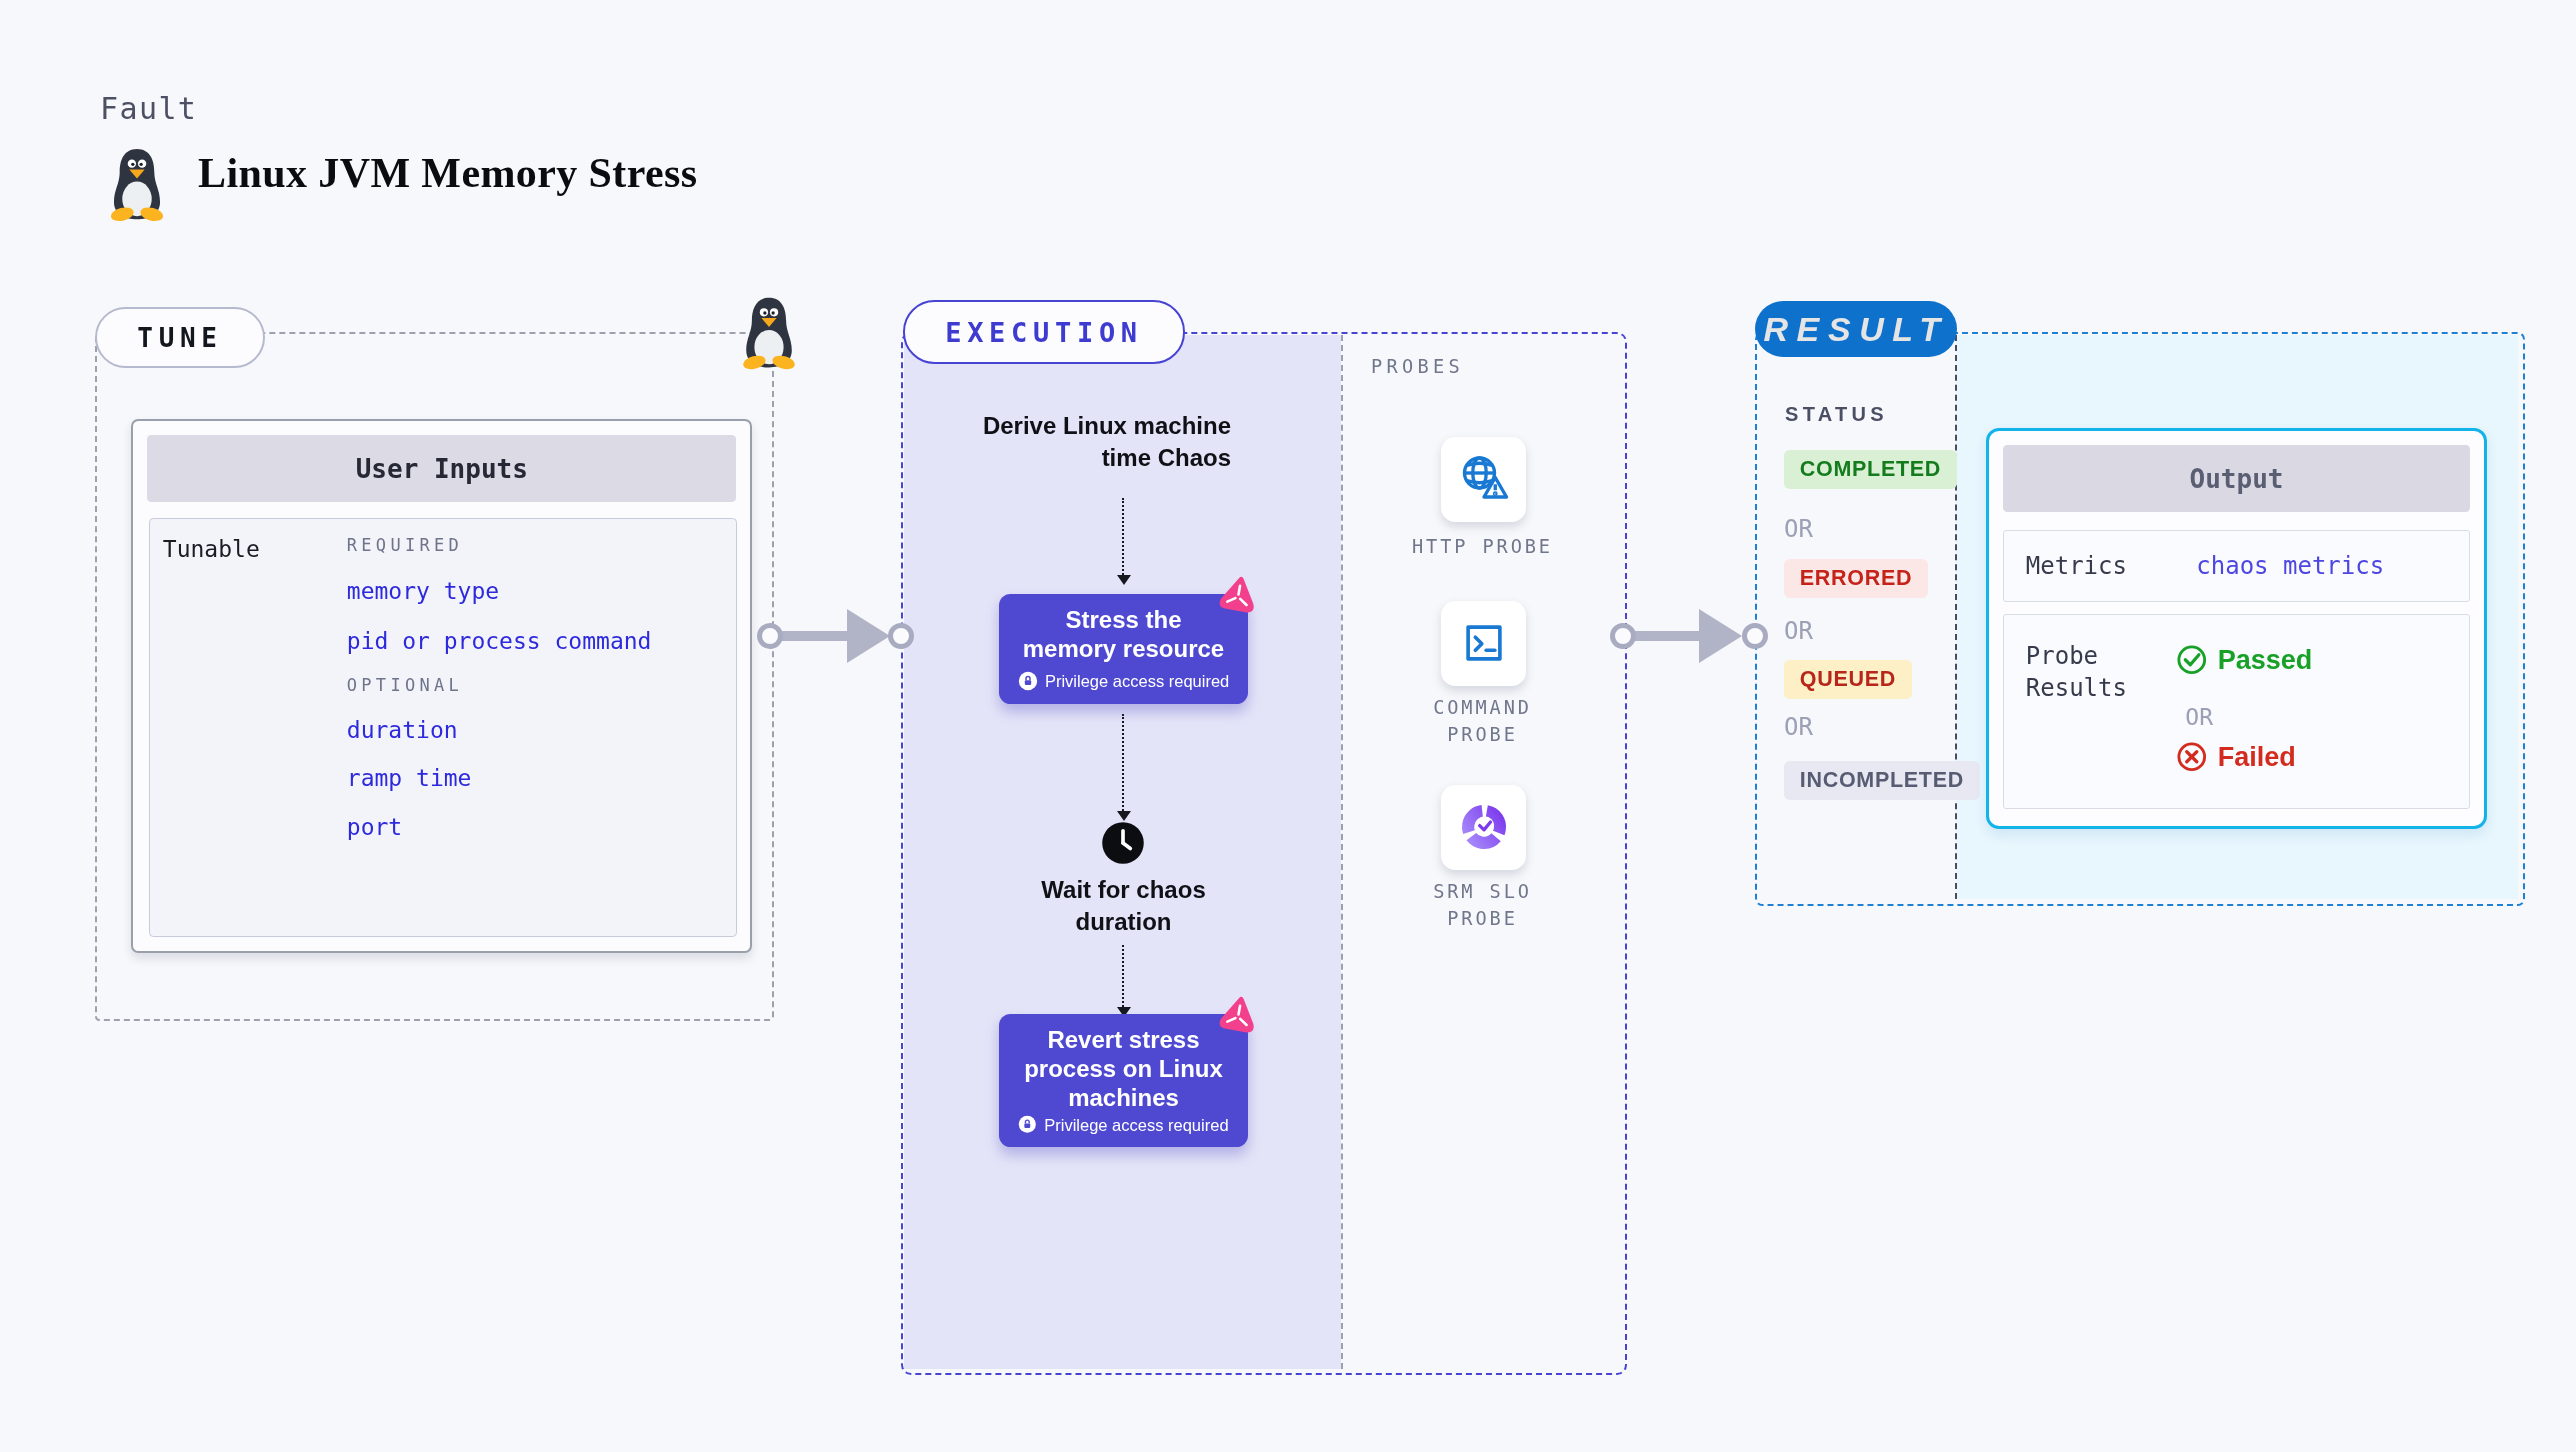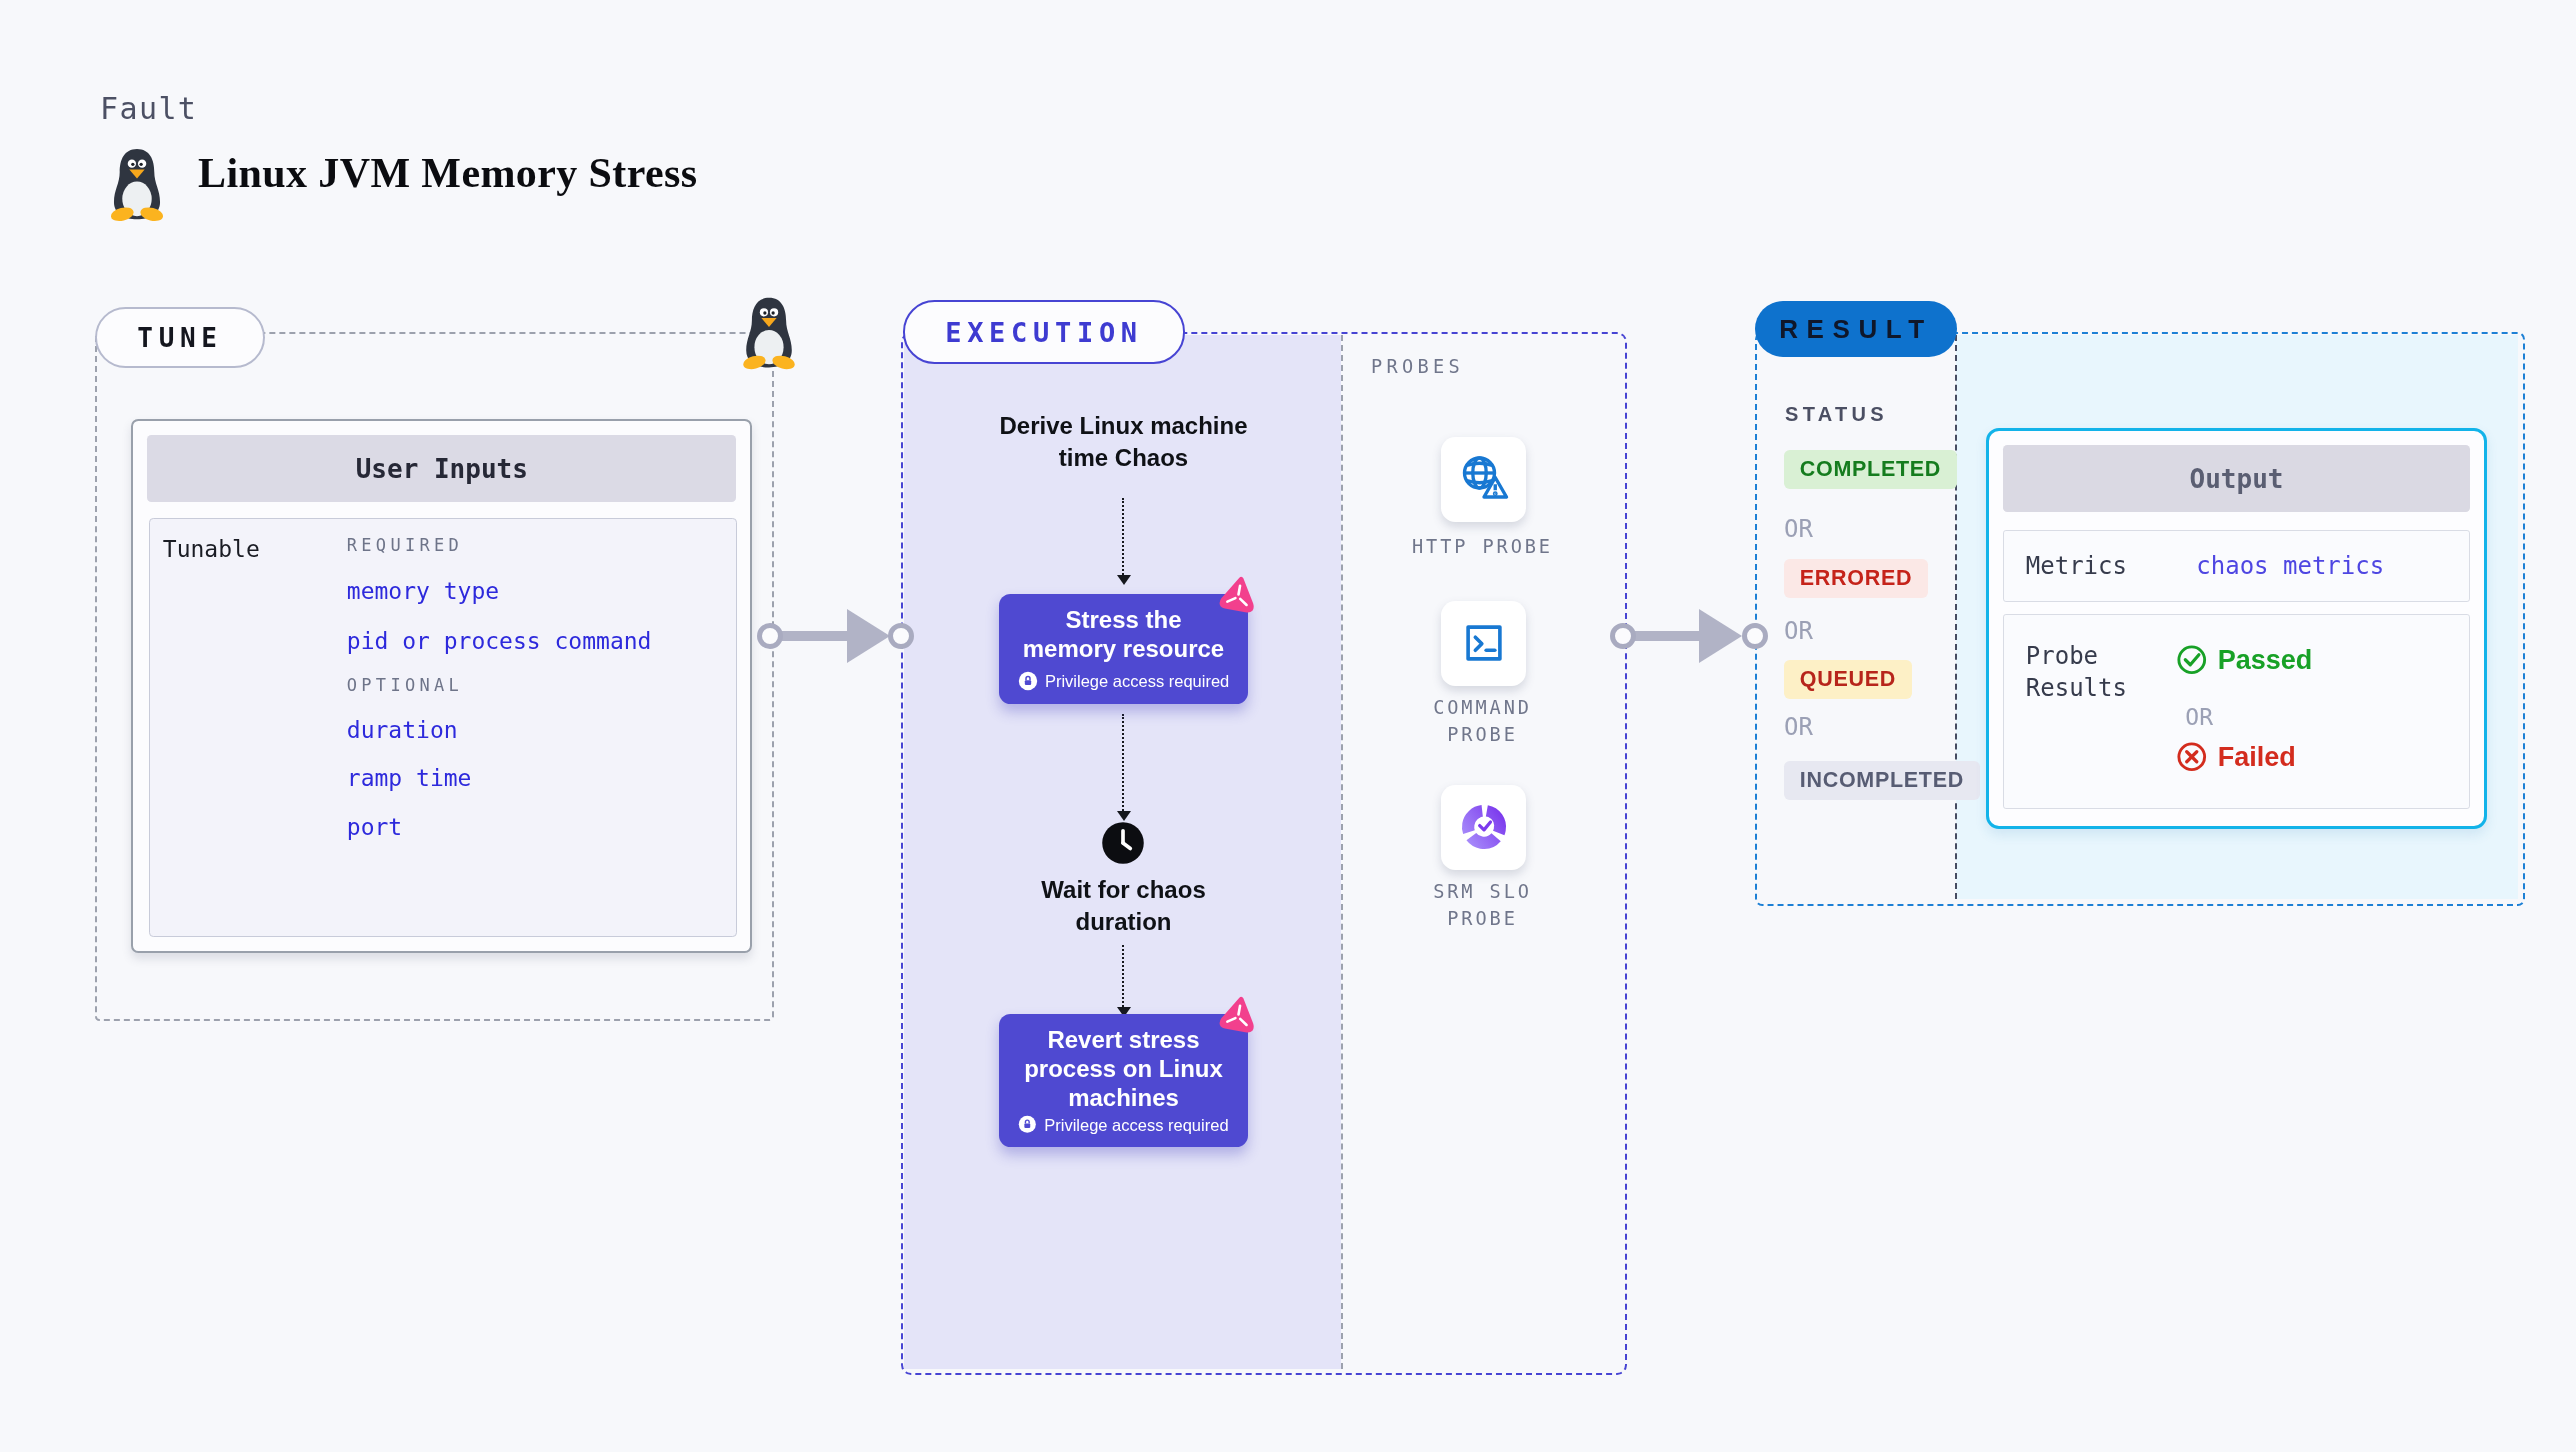--- a/index.html
+++ b/index.html
@@ -22,21 +22,21 @@
   .result-fill{left:1956px;top:303px;width:562px;height:564px;background:#e8f6fd;}
   .result-divider{left:1955px;top:303px;height:564px;width:0;border-left:2.1px dashed #474c61;}
 
   
   .pill{display:flex;align-items:center;justify-content:center;border-radius:31.5px;z-index:6;}
   .tune-pill{left:95px;top:275px;width:166px;height:57px;background:#fcfcfe;border:2.9px solid #b6bace;
              font-size:26px;font-weight:bold;letter-spacing:5.7px;color:#14161e;}
   .exec-pill{left:903px;top:268px;width:278px;height:60px;background:#fcfcfe;border:2.9px solid #4744d3;
              font-size:27px;font-weight:bold;letter-spacing:5.7px;color:#3e3bd1;}
   .result-pill{left:1755px;top:269px;width:202px;height:56px;background:#0e72cd;
-               font-size:26px;font-weight:bold;letter-spacing:8.6px;color:#0f172a;}
+               font-size:34px;font-weight:bold;letter-spacing:8.6px;color:#e5e5e5;font-style:italic;}
 
   
   .ui-card{left:131px;top:387px;width:617px;height:530px;background:#fcfcfe;border:2.1px solid #99a0ab;
            border-radius:7.2px;box-shadow:0 5.7px 10px rgba(70,76,100,.15);}
   .ui-header{left:14.3px;top:14.3px;width:589px;height:67px;background:#dbdae5;border-radius:4.3px;
              display:flex;align-items:center;justify-content:center;font-size:26px;font-weight:600;color:#262836;}
   .ui-body{left:15.8px;top:97px;width:586px;height:417px;background:#f3f3fa;border:1.4px solid #c8cbd9;border-radius:4.3px;}
   .tunable{left:13px;top:17px;font-size:23px;color:#1a1c24;}
   .req-label{left:197px;top:15.8px;font-size:17px;color:#6e7489;letter-spacing:4.3px;}
   .opt-label{left:197px;top:156px;font-size:17px;color:#6e7489;letter-spacing:4.3px;}
@@ -151,21 +151,21 @@
   <div class="abs conn-bar" style="left:772px;top:599px;width:75px;"></div>
   <div class="abs conn-head" style="left:847px;top:577px;"></div>
   <div class="abs conn-ring" style="left:757px;top:591px;"></div>
   <div class="abs conn-ring" style="left:888px;top:591px;"></div>
 
   <div class="abs exec-fill"></div>
   <div class="abs exec-divider"></div>
   <div class="abs exec-rect"></div>
   <div class="abs pill exec-pill mono">EXECUTION</div>
 
-  <div class="abs flow-text sans" style="left:980px;top:378px;">
+  <div class="abs flow-text sans" style="left:944px;top:378px;text-align:right;">
     <div>Derive Linux machine</div>
     <div>time Chaos</div>
   </div>
 
   <div class="abs dot-arrow" style="left:1122px;top:466px;height:77px;">
     <div class="dot-head"></div>
   </div>
 
   <div class="abs node" style="left:999px;top:562px;height:110px;">
     <div class="node-line">Stress the</div>

